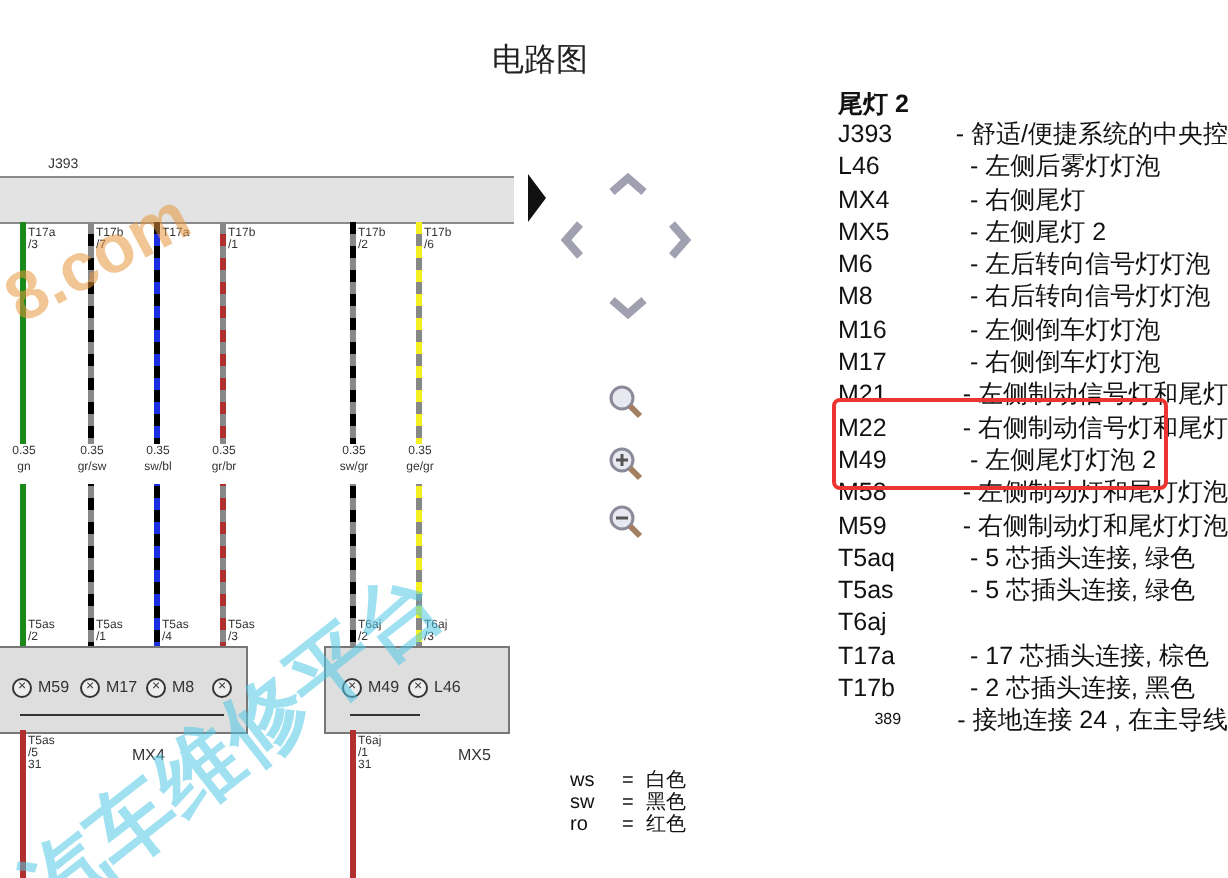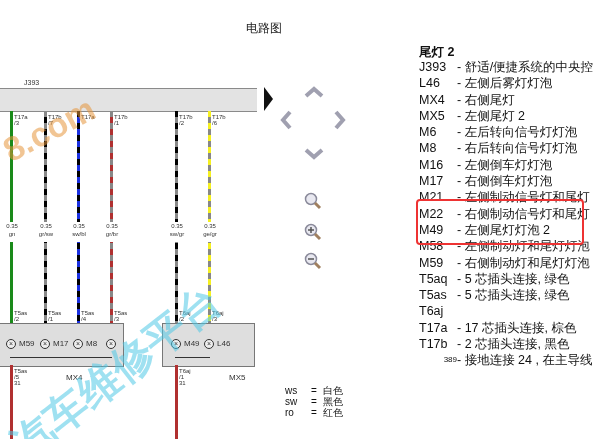--- a/index.html
+++ b/index.html
@@ -1,36 +1,36 @@
 <!DOCTYPE html>
 <html><head>
 <meta charset="utf-8">
 <style>
   html, body { margin:0; padding:0; }
   body { width:614px; height:439px; overflow:hidden; background:#ffffff; position:relative; font-family:"Liberation Sans", "DejaVu Sans", sans-serif; color:#111; }
-  .title { position:absolute; left:246px; top:20px; font-size:12px; color:#222; }
+  .title { position:absolute; left:246px; top:20px; font-size:16px; color:#222; }
   .diagram { position:absolute; left:0; top:0; width:270px; height:439px; overflow:hidden; }
   .bar { position:absolute; left:0; top:88px; width:257px; height:22px; background:#e3e3e3; border-top:1px solid #8a8a8a; border-bottom:1px solid #8a8a8a; }
   .jlabel { position:absolute; left:24px; top:79px; font-size:7px; color:#333; }
   .arrow-right { position:absolute; left:264px; top:87px; width:0; height:0; border-top:12px solid transparent; border-bottom:12px solid transparent; border-left:9px solid #111; cursor:pointer; }
   .wire { position:absolute; width:3px; }
   .pin { position:absolute; font-size:6px; color:#333; line-height:6px; white-space:nowrap; }
   .wlabel { position:absolute; font-size:6px; color:#333; text-align:center; width:30px; line-height:8px; }
   .box { position:absolute; background:#dedede; border:1px solid #777; }
   .bulb { position:absolute; width:8px; height:8px; border:1px solid #333; border-radius:50%; background:#eee; font-size:7px; line-height:8px; text-align:center; color:#333; }
   .blabel { position:absolute; font-size:8px; color:#333; }
   .mxlabel { position:absolute; font-size:8px; color:#333; }
   .hline { position:absolute; height:1px; background:#333; }
   .nav { position:absolute; color:#9a9aa8; font-size:22px; font-weight:bold; cursor:pointer; line-height:22px; }
   .mag { position:absolute; width:16px; height:16px; cursor:pointer; }
   .legend { position:absolute; left:419px; top:46px; width:195px; font-size:12.5px; }
   .legend h3 { margin:0; font-size:12.5px; font-weight:bold; line-height:13px; white-space:nowrap; overflow:hidden; }
   .row { display:flex; height:16.3px; line-height:16.3px; white-space:nowrap; }
   .code { width:38px; font-size:12.5px; }
-  .desc { font-size:12.5px; }
+  .desc { font-size:12.5px;margin-left:28px; }
   .code.small { font-size:8px; padding-left:12px; width:26px;text-align:right; }
   .hilite { position:absolute; left:416px; top:199px; width:164px; height:42px; border:2px solid #e33; border-radius:4px; }
   .colorkey { position:absolute; left:285px; top:385px; font-size:10px; line-height:11px; }
   .colorkey .k { display:inline-block; width:26px; }
   .colorkey .e { display:inline-block; width:12px; }
   .wm { position:absolute; pointer-events:none; font-weight:bold; }
 </style>
 </head>
 <body>
 

